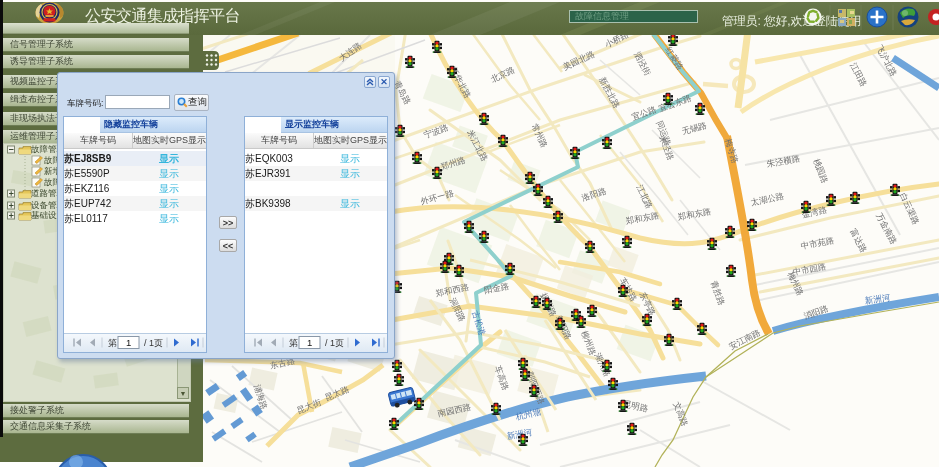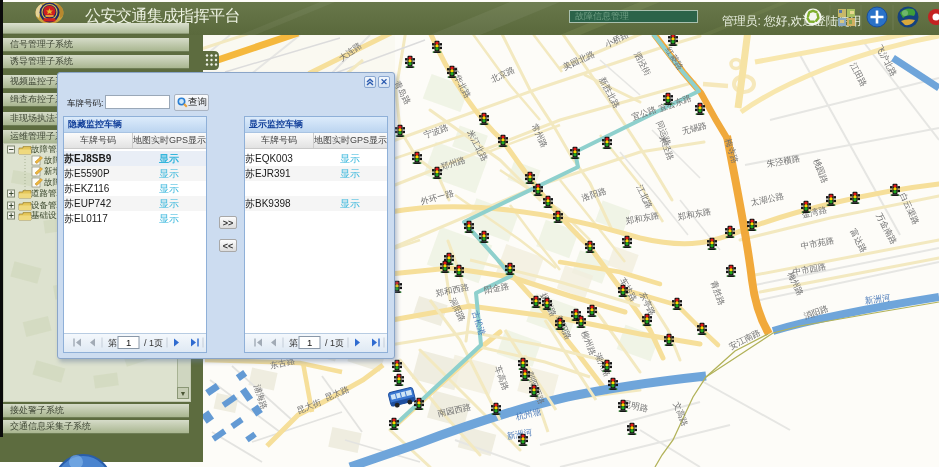--- a/index.html
+++ b/index.html
@@ -38,21 +38,21 @@
   .tbtn{position:absolute;top:3px;width:12px;height:12px;background:linear-gradient(#f4f8fd,#d4e2f2);
         border:1px solid #89a7d0;border-radius:2px;font-size:9px;line-height:11px;text-align:center;
         color:#2a5bb0;font-weight:bold;box-sizing:border-box;}
   #qlabel{position:absolute;left:9px;top:25px;font-size:8.5px;color:#222;}
   #qinput{position:absolute;left:47px;top:22px;width:63px;height:12px;background:#fff;border:1px solid #9aa8b8;}
   #qbtn{position:absolute;left:116px;top:21px;width:33px;height:15px;white-space:nowrap;overflow:hidden;background:linear-gradient(#fafbfd,#dfe5ec);
         border:1px solid #aab4c2;border-radius:2px;font-size:9.5px;color:#222;line-height:14px;text-align:center;}
   .panel{position:absolute;top:43px;width:144px;height:237px;background:#fff;border:1px solid #8fb0d8;
          box-sizing:border-box;}
   .phead{height:15px;background:linear-gradient(#dcebfb,#bcd5f0);border-bottom:1px solid #a8c3e2;
-         font-size:9px;font-weight:bold;color:#16439c;line-height:15px;padding-left:4px;}
+         font-size:9px;font-weight:bold;color:#16439c;line-height:15px;padding-left:4px;margin-left:36px;}
   .thead{height:15px;background:linear-gradient(#fbfbfb,#e2e2e2);border-bottom:1px solid #c9c9c9;
          font-size:9px;color:#444;line-height:15px;position:relative;}
   .thead .c1{position:absolute;left:0;width:68px;text-align:center;white-space:nowrap;}
   .thead .c2{position:absolute;left:68px;right:0;text-align:left;border-left:1px solid #cccccc;white-space:nowrap;overflow:hidden;}
   .drow{position:absolute;left:0;width:100%;height:15px;font-size:10px;line-height:15px;}
   .drow .c1{position:absolute;left:0;width:68px;text-align:left;color:#1a1a1a;}
   .drow .c2{position:absolute;left:68px;right:0;text-align:center;}
   .show{color:#35b6dc;} .hide{color:#e0309a;}
   .pager{position:absolute;left:0;bottom:0;width:100%;height:18px;background:linear-gradient(#f4f8fc,#dfe9f4);
          border-top:1px solid #b8cce2;font-size:10px;color:#333;}

